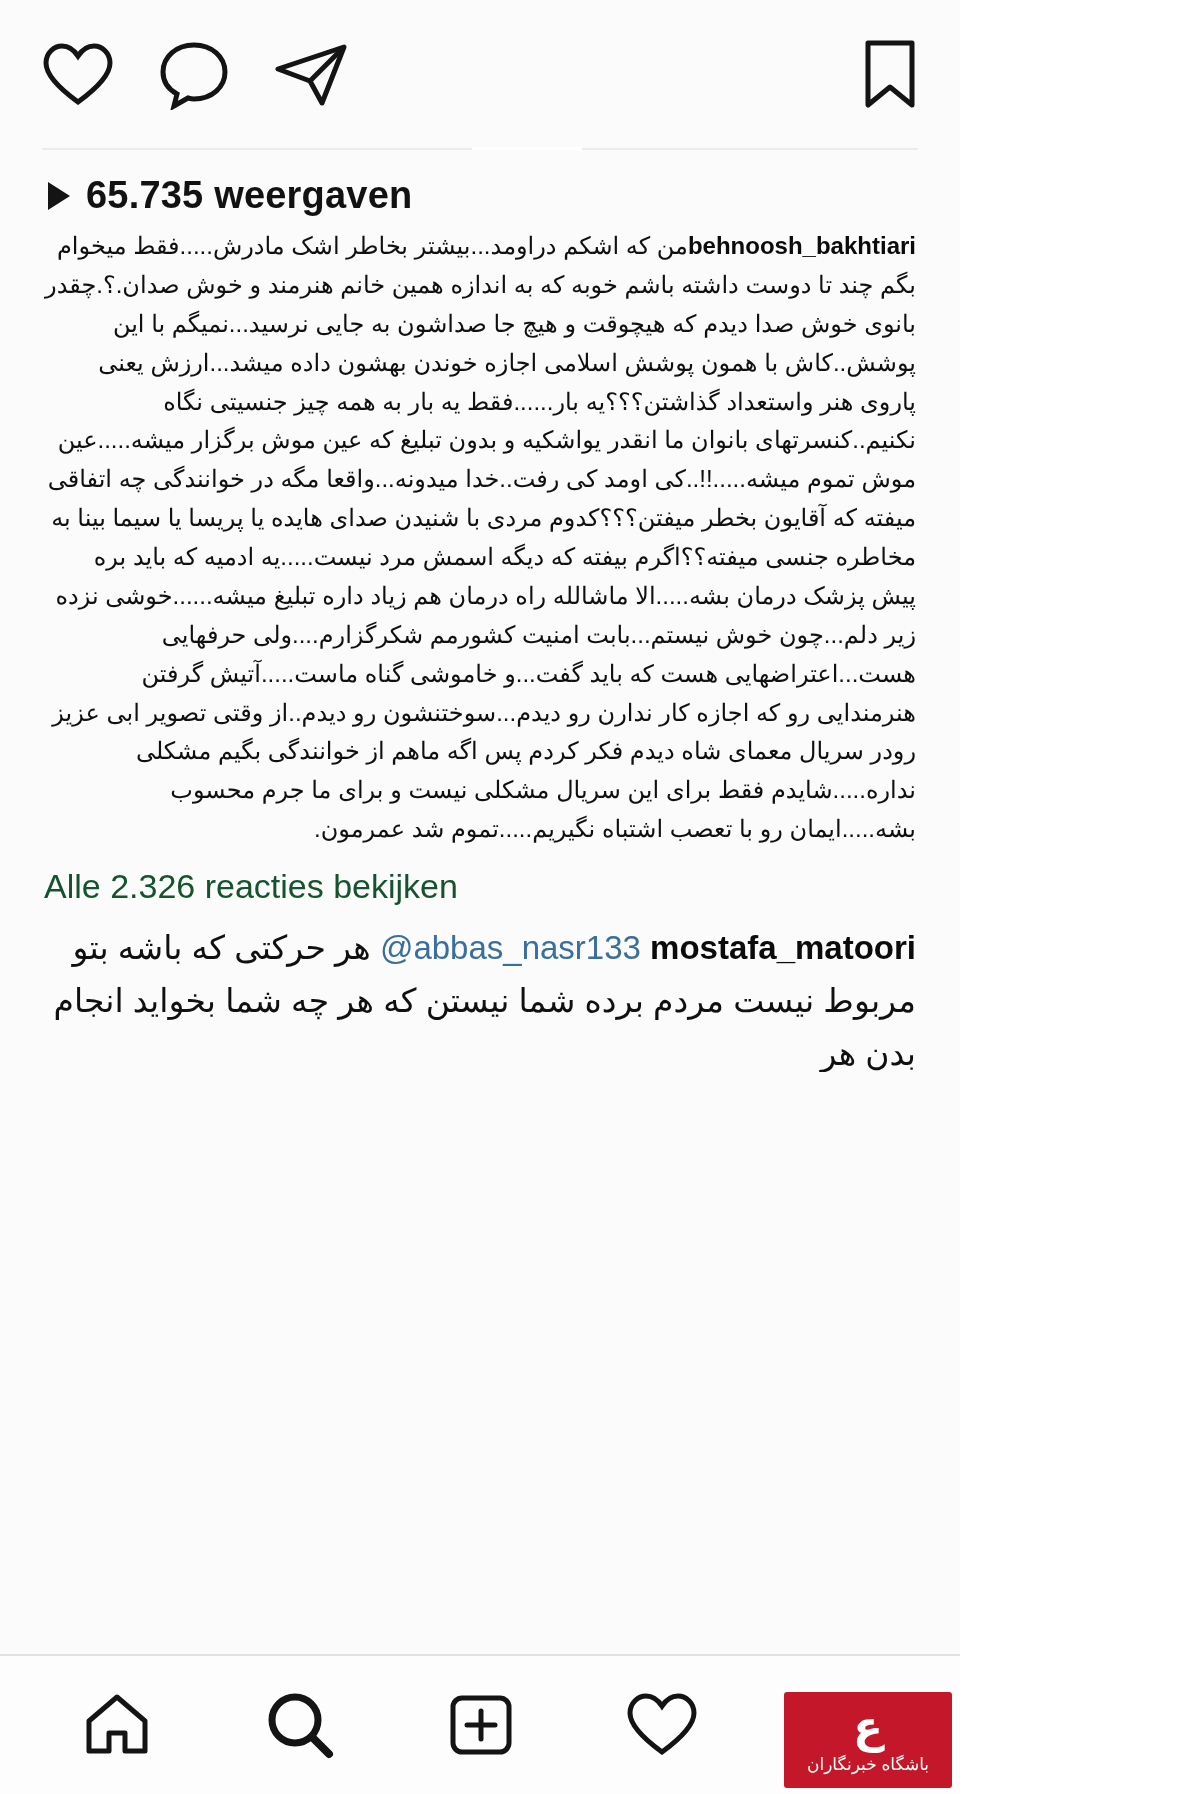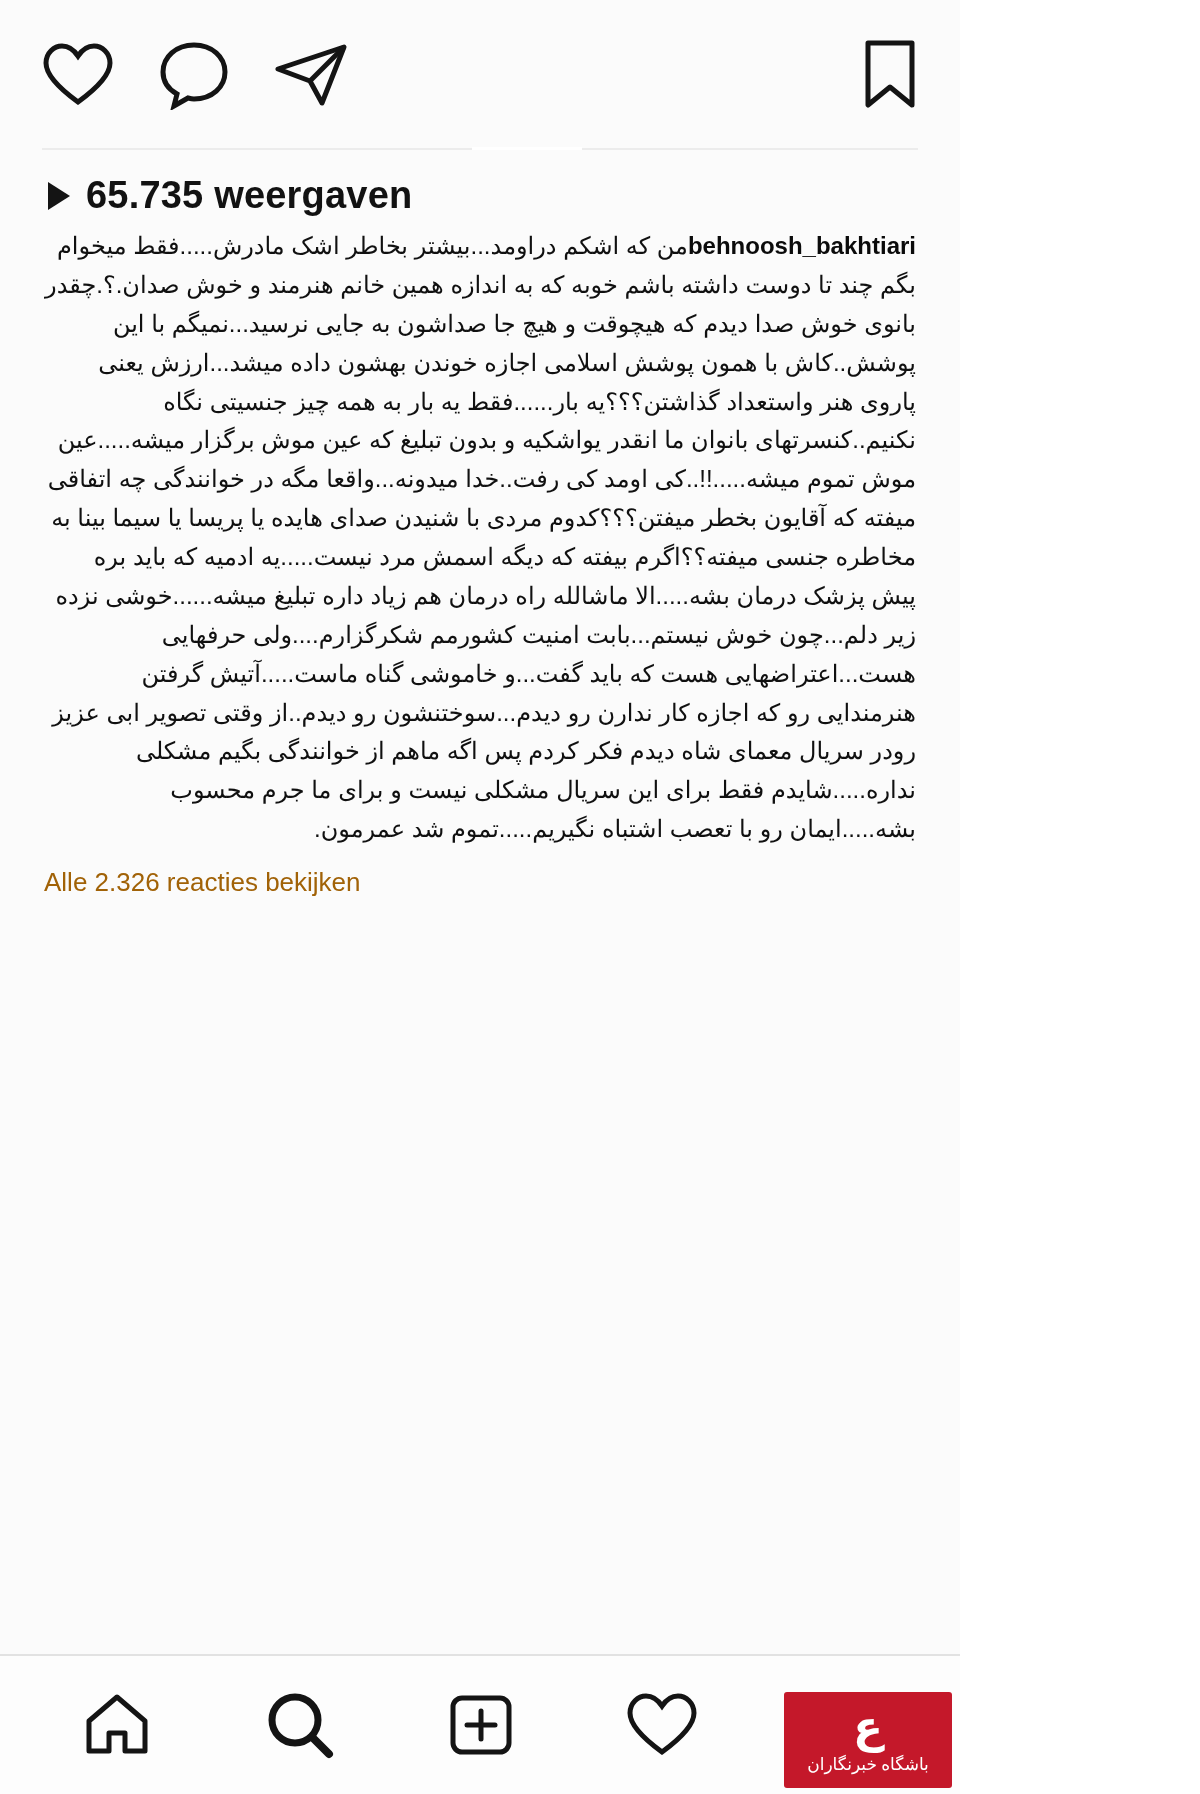--- a/index.html
+++ b/index.html
@@ -114,22 +114,22 @@
     direction: ltr;
     unicode-bidi: embed;
     display: inline-block;
     color: #0b0b0b;
   }
   .caption-text {
     font-weight: normal;
   }
 
   .view-all {
-    font-size: 26px;
-    color: #a16207;
+    font-size: 34px;
+    color: #14532d;
     margin: 18px 0 16px 0;
     direction: ltr;
     text-align: left;
   }
 
   .comment-block {
     direction: rtl;
     text-align: right;
     font-size: 33px;
     line-height: 1.6;
@@ -182,21 +182,21 @@
     font-size: 44px;
     font-weight: bold;
     line-height: 1;
     font-family: "DejaVu Sans", sans-serif;
   }
   .wm-text {
     color: #ffffff;
     font-size: 17px;
     margin-top: 5px;
     direction: rtl;
-    font-family: Liberation Serif, serif;
+    font-family: Liberation Sans, sans-serif;
   }
 </style>
 </head>
 <body>
 
 <div class="screen">
 
   <div class="action-bar">
     <div class="action-left">
       <span class="icon-btn">
@@ -232,20 +232,25 @@
       <span class="play-tri"></span>
       <span class="views-text">65.735 weergaven</span>
     </div>
 
     <div class="caption-block">
       <span class="username">behnoosh_bakhtiari</span><span class="caption-text">من که اشکم دراومد...بیشتر بخاطر اشک مادرش.....فقط میخوام بگم چند تا دوست داشته باشم خوبه که به اندازه همین خانم هنرمند و خوش صدان.؟.چقدر بانوی خوش صدا دیدم که هیچوقت و هیچ جا صداشون به جایی نرسید...نمیگم با این پوشش..کاش با همون پوشش اسلامی اجازه خوندن بهشون داده میشد...ارزش یعنی پاروی هنر واستعداد گذاشتن؟؟؟یه بار......فقط یه بار به همه چیز جنسیتی نگاه نکنیم..کنسرتهای بانوان ما انقدر یواشکیه و بدون تبلیغ که عین موش برگزار میشه.....عین موش تموم میشه.....!!..کی اومد کی رفت..خدا میدونه...واقعا مگه در خوانندگی چه اتفاقی میفته که آقایون بخطر میفتن؟؟؟کدوم مردی با شنیدن صدای هایده یا پریسا یا سیما بینا به مخاطره جنسی میفته؟؟اگرم بیفته که دیگه اسمش مرد نیست.....یه ادمیه که باید بره پیش پزشک درمان بشه.....الا ماشالله راه درمان هم زیاد داره تبلیغ میشه......خوشی نزده زیر دلم...چون خوش نیستم...بابت امنیت کشورمم شکرگزارم....ولی حرفهایی هست...اعتراضهایی هست که باید گفت...و خاموشی گناه ماست.....آتیش گرفتن هنرمندایی رو که اجازه کار ندارن رو دیدم...سوختنشون رو دیدم..از وقتی تصویر ابی عزیز رودر سریال معمای شاه دیدم فکر کردم پس اگه ماهم از خوانندگی بگیم مشکلی نداره.....شایدم فقط برای این سریال مشکلی نیست و برای ما جرم محسوب بشه.....ایمان رو با تعصب اشتباه نگیریم.....تموم شد عمرمون.</span>
     </div>
 
     <div class="view-all">Alle 2.326 reacties bekijken</div>
 
+    <div class="comment-block fade-cut">
+      <span class="username">mostafa_matoori</span>
+      <span class="mention">@abbas_nasr133</span>
+      <span>هر حرکتی که باشه بتو مربوط نیست مردم برده شما نیستن که هر چه شما بخواید انجام بدن هر</span>
+    </div>
 
   </div>
 
   <div class="tabbar">
 
     <span class="icon-btn">
       <svg width="72" height="68" viewBox="0 0 72 68">
         <path d="M8 30 L 36 6 L 64 30 L 64 60 L 44 60 L 44 42 L 28 42 L 28 60 L 8 60 Z" fill="none" stroke="#141414" stroke-width="5" stroke-linejoin="round"></path>
       </svg>
     </span>

